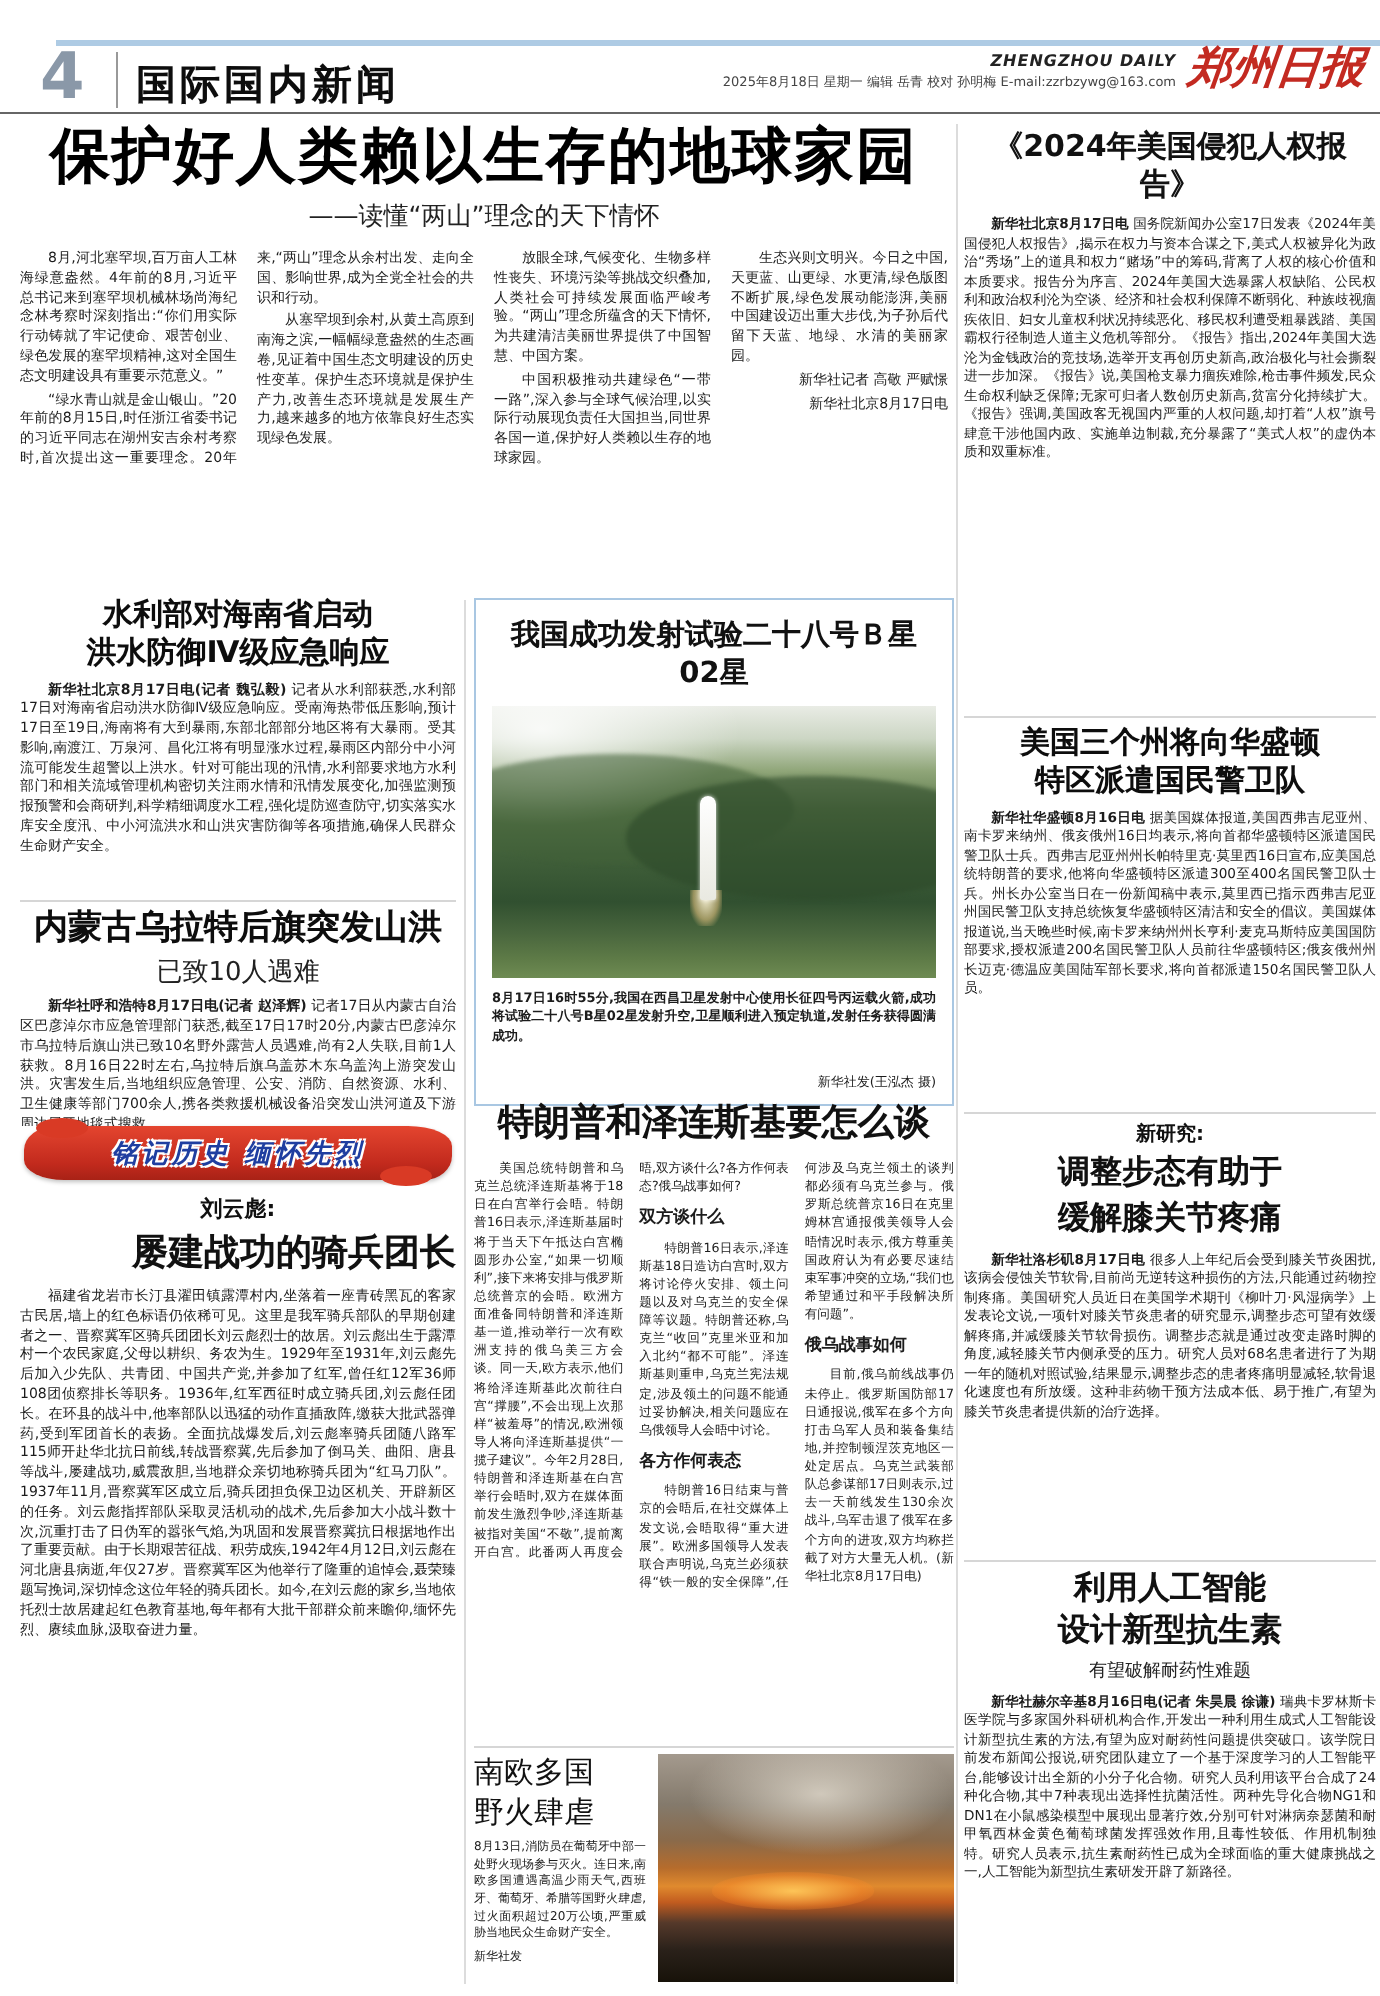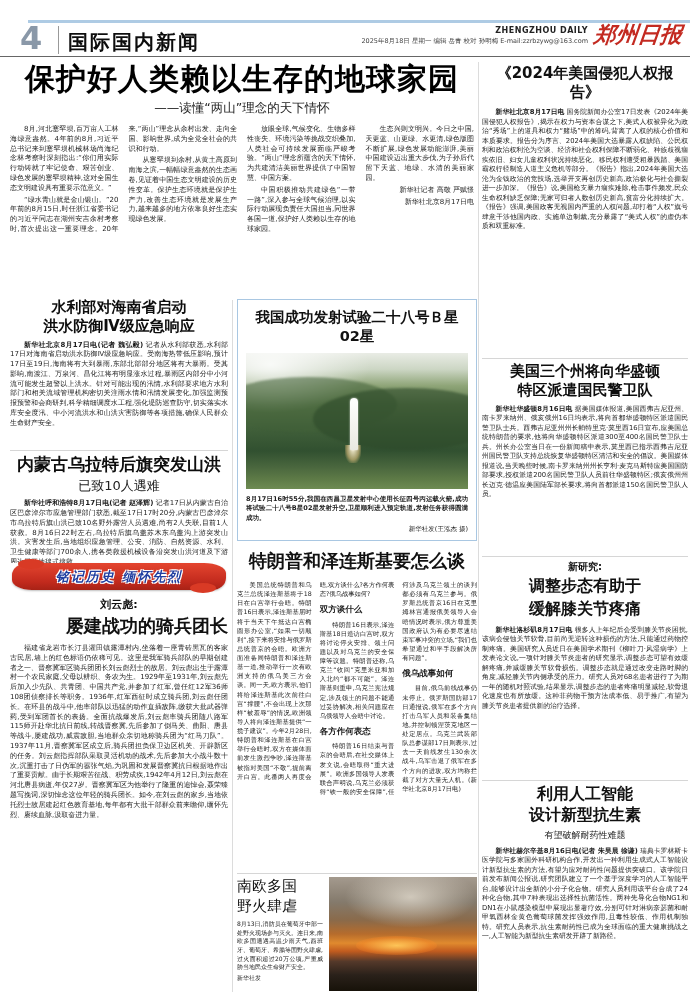--- a/index.html
+++ b/index.html
@@ -6,21 +6,21 @@
   .page{position:relative;width:690px;height:998px;background:#ffffff;margin:0 auto;
         font-family:"DejaVu Sans","Liberation Sans",sans-serif;color:#111;overflow:hidden;}
   .abs{position:absolute;}
   
   .topline{position:absolute;left:28px;top:20px;width:662px;height:3px;background:#aecbe4;}
   .pagenum{position:absolute;left:20px;top:22px;font-size:32px;font-weight:bold;color:#8a98a8;line-height:1;}
   .hvline{position:absolute;left:58px;top:26px;width:1px;height:28px;background:#999;}
   .section-title{position:absolute;left:68px;top:29px;font-size:20px;font-weight:bold;letter-spacing:2px;color:#0d0d0d;}
   .head-right{position:absolute;right:8px;top:24px;display:flex;align-items:flex-end;gap:6px;}
   .head-meta{text-align:right;}
-  .paper-en{font-size:8px;font-weight:bold;letter-spacing:.5px;color:#222;}
+  .paper-en{font-size:8px;font-weight:bold;letter-spacing:.5px;color:#222;font-style:italic;}
   .head-date{font-size:6.5px;color:#444;margin-top:2px;white-space:nowrap;}
   .paper-logo{font-size:22px;font-weight:bold;font-style:italic;color:#c32a21;transform:skewX(-6deg);line-height:1;}
   .head-rule{position:absolute;left:0;top:56px;width:690px;height:1px;background:#666;}
   
   .tt-c{font-weight:bold;text-align:center;color:#0d0d0d;line-height:1.25;}
   .jbody{font-size:7px;line-height:1.4;text-align:justify;color:#1c1c1c;overflow:hidden;}
   .jbody p{margin:0 0 2px;text-indent:2em;}
   .dl{font-weight:bold;}
   .sign{text-align:right;font-size:7px;margin-top:3px;text-indent:0;}
   .vdiv{position:absolute;width:1px;background:#dcdcdc;}
@@ -60,21 +60,21 @@
         background:radial-gradient(ellipse at 30% 30%,rgba(255,255,255,.85),rgba(255,255,255,0) 65%);}
   .ridge1{position:absolute;left:-12%;top:18%;width:80%;height:40%;border-radius:50%;
         background:rgba(66,96,56,.55);filter:blur(1px);}
   .ridge2{position:absolute;right:-15%;top:26%;width:85%;height:45%;border-radius:50%;
         background:rgba(45,74,42,.6);filter:blur(1px);}
   .rocket{position:absolute;left:47%;top:33%;width:8px;height:52px;
         background:linear-gradient(180deg,#ffffff,#e9e9e1);border-radius:4px 4px 1px 1px;box-shadow:0 0 2px rgba(255,255,255,.8);}
   .plume{position:absolute;left:44.5%;top:68%;width:16px;height:18px;
         background:radial-gradient(ellipse at 50% 20%,rgba(255,248,220,.95),rgba(255,210,140,.5) 55%,rgba(255,210,140,0) 80%);}
   .rocket-cap{font-size:6.5px;font-weight:bold;line-height:1.45;text-align:justify;margin-top:6px;color:#1c1c1c;}
-  .rocket-credit{font-size:6.5px;text-align:right;margin-top:2px;color:#1c1c1c;}
+  .rocket-credit{font-size:6.5px;text-align:right;margin-top:14px;color:#1c1c1c;}
   .talks{left:237px;top:549px;width:240px;}
   .talks-t{font-size:18px;font-weight:bold;text-align:center;}
   .cols3{margin-top:7px;height:288px;column-count:3;column-gap:8px;font-size:6.3px;line-height:1.45;text-align:justify;color:#1c1c1c;}
   .cols3 p{margin:0 0 2px;text-indent:2em;}
   .cols3 h4{font-size:8.5px;font-weight:bold;margin:5px 0 4px;break-after:avoid;}
   .wildfire{left:237px;top:877px;width:240px;height:114px;display:flex;gap:6px;}
   .wf-left{width:86px;flex:none;}
   .wf-t{font-size:15px;font-weight:normal;line-height:1.3;}
   .wf-cap{font-size:6px;line-height:1.45;text-align:justify;margin-top:4px;color:#1c1c1c;}
   .wf-credit{font-size:6px;margin-top:2px;color:#1c1c1c;}

